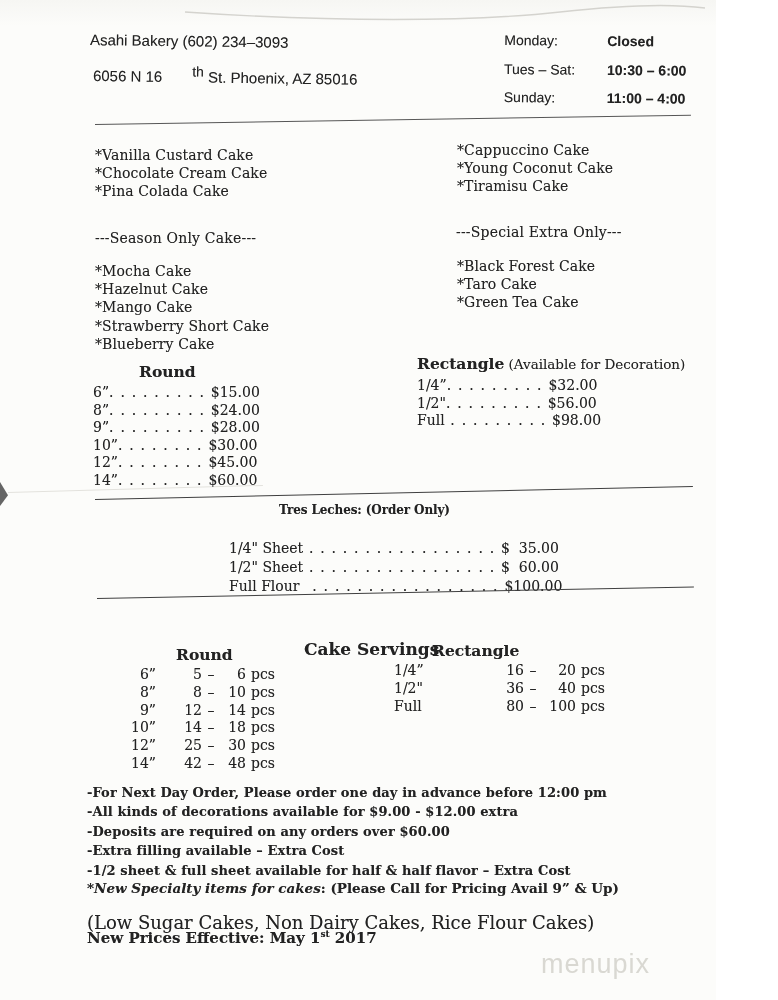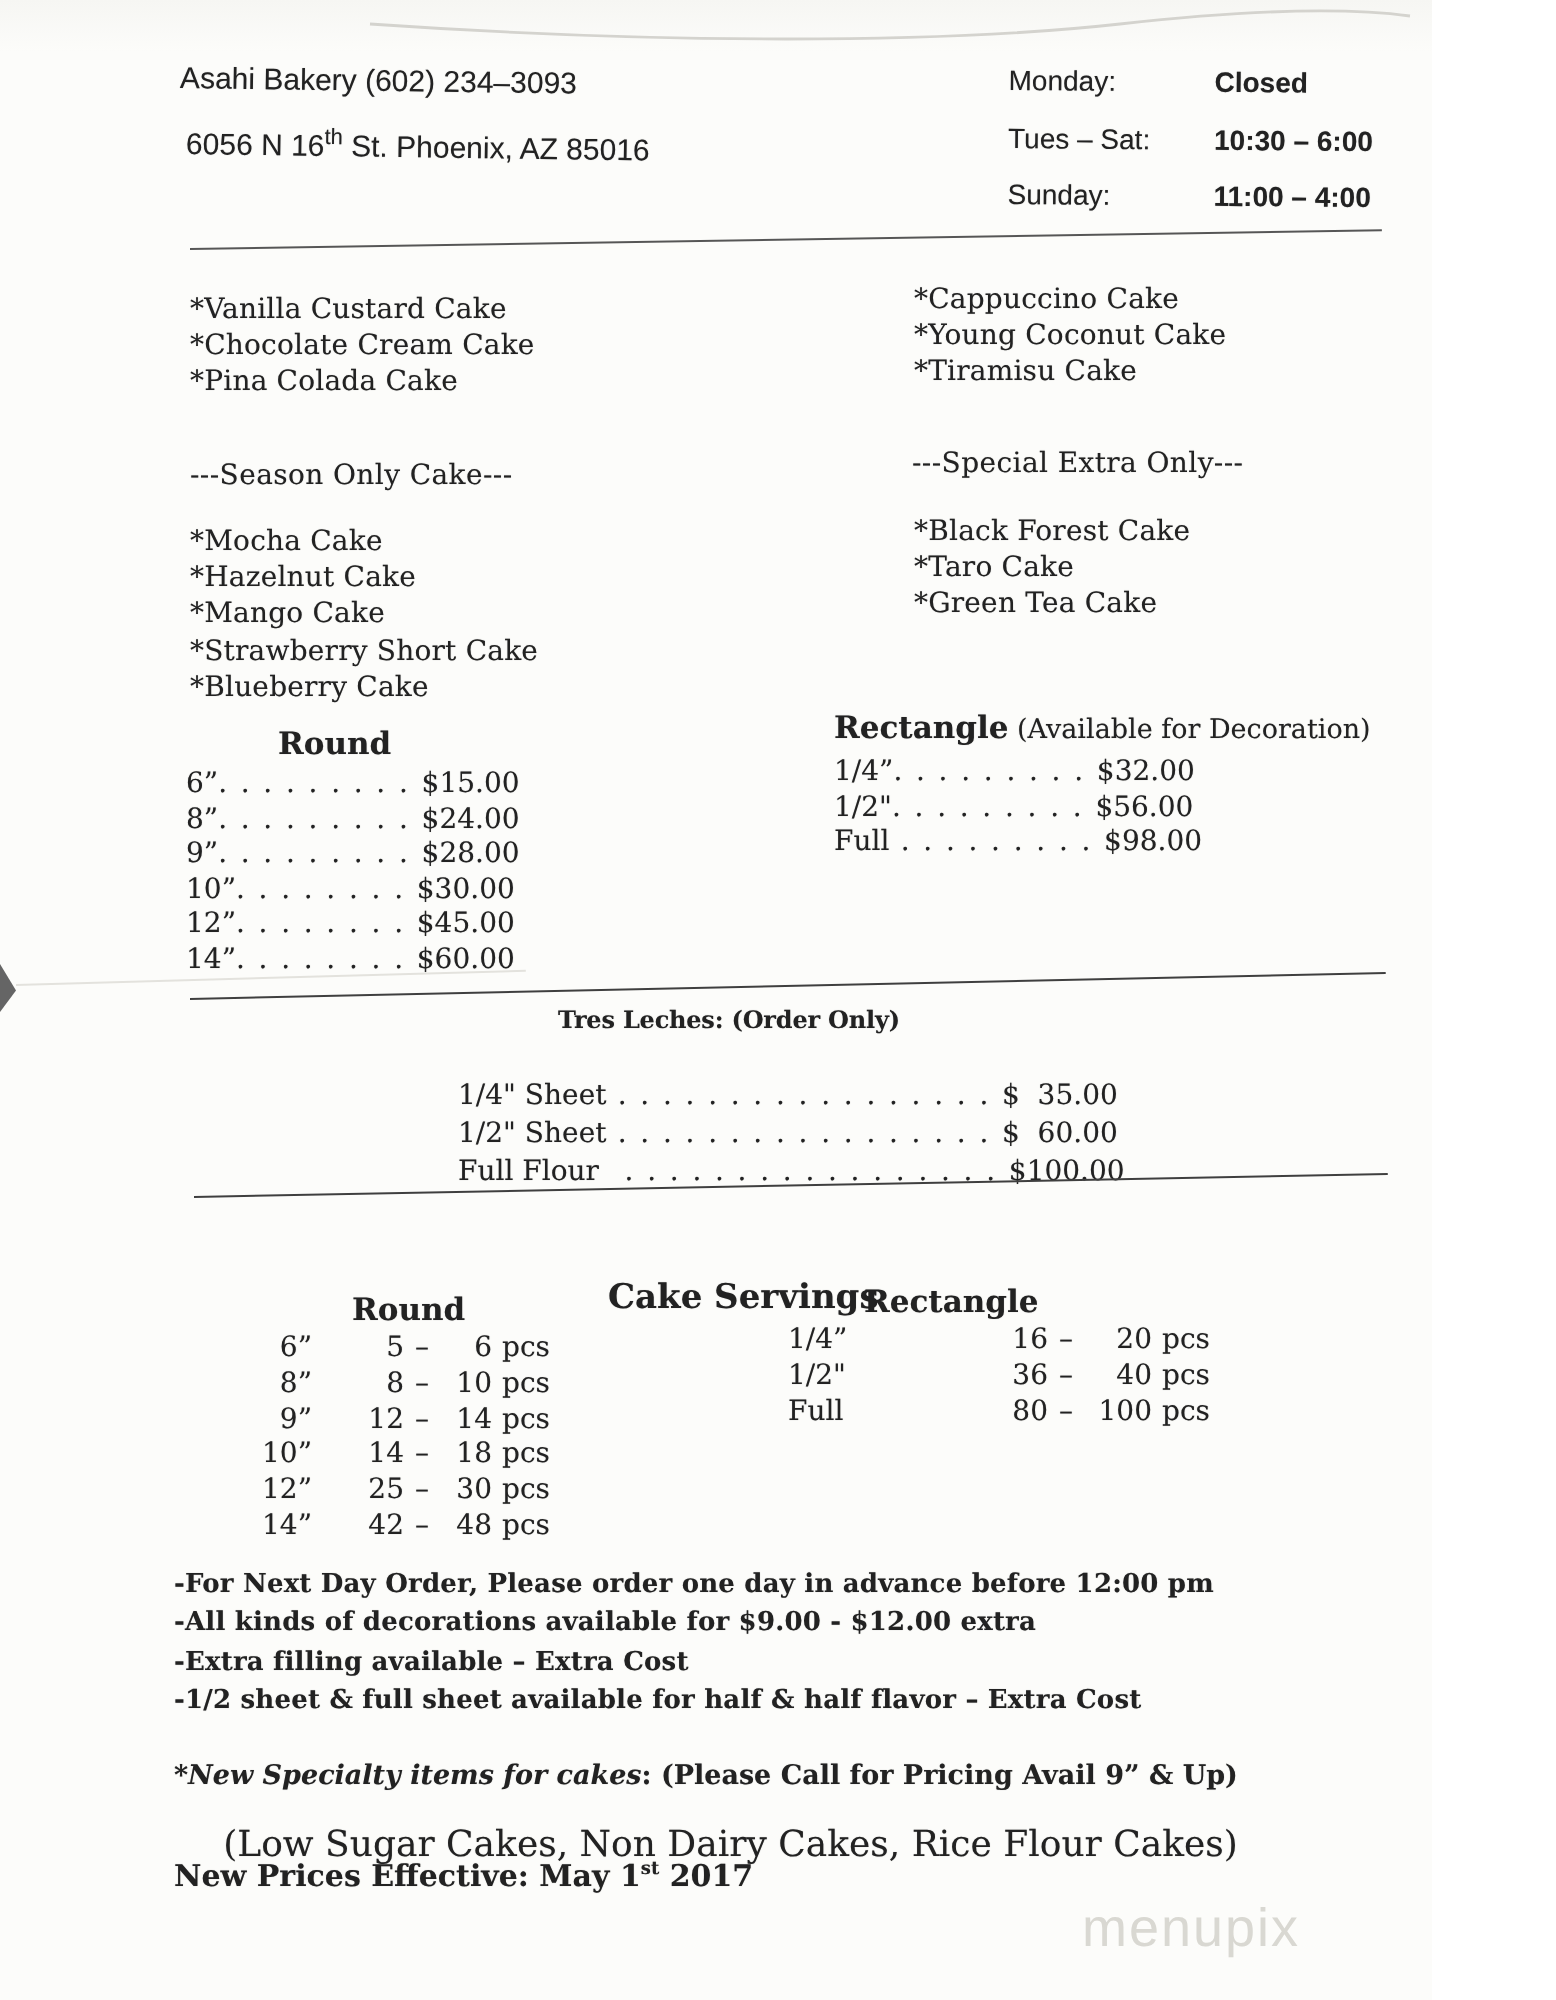--- a/index.html
+++ b/index.html
@@ -9,21 +9,21 @@
     font-family:"DejaVu Serif",serif;color:#222;
     text-shadow:0 0 .5px rgba(30,30,30,.35);
   }
   .abs{position:absolute;}
   .sans{font-family:"Liberation Sans",sans-serif;}
   .pre{white-space:pre;}
 
   
   .biz{left:90px;top:31px;font-size:15px;transform:rotate(.8deg);transform-origin:left center;}
   .addr{left:93px;top:62px;font-size:15px;transform:rotate(.8deg);transform-origin:left center;}
-  .addr sup{font-size:11px;}
+  .addr sup{font-size:14px;margin-left:30px;}
   .hours{left:504px;top:32px;font-size:14px;transform:rotate(.5deg);transform-origin:left center;}
   .hrow{height:28.5px;}
   .hday{display:inline-block;width:103px;}
   .htime{display:inline-block;font-weight:700;}
 
   
   .sep{position:absolute;transform-origin:left center;border-top:1.6px solid #3f3f3f;}
   .sep1{left:95px;top:124px;width:596px;transform:rotate(-.9deg);border-top-width:1.3px;border-top-color:#565656;}
   .sep2{left:95px;top:499px;width:598px;transform:rotate(-1.25deg);border-top-width:1.9px;}
   .sep3{left:97px;top:598px;width:597px;transform:rotate(-1.1deg);border-top-width:1.9px;}
@@ -67,21 +67,21 @@
   .sfrom{display:inline-block;width:22px;text-align:right;}
   .sdash{display:inline-block;width:18px;text-align:center;}
   .sto{display:inline-block;width:26px;text-align:right;margin-right:5px;}
   .ssz2{display:inline-block;width:44px;margin-right:60px;white-space:pre;}
   .rfrom{display:inline-block;width:26px;text-align:right;}
   .rto{display:inline-block;width:34px;text-align:right;margin-right:5px;}
 
   
   .notes{left:87px;top:783px;}
   .note{font-weight:700;font-size:13px;line-height:19.4px;letter-spacing:.1px;}
-  .spec{left:87px;top:880px;text-align:right;}
+  .spec{left:87px;top:880px;}
   .spec1{font-weight:700;font-size:13.5px;}
   .spec1 .it{font-style:italic;}
   .spec2{font-size:18px;margin-top:16px;}
   .eff{left:87px;top:929px;font-weight:700;font-size:15px;}
   .eff sup{font-size:9px;}
   .wm{left:541px;top:949px;font-family:"Liberation Sans",sans-serif;font-size:27px;color:#d9d8d2;letter-spacing:1px;text-shadow:none;font-weight:400;}
 
   
   .topedge{left:0;top:0;}
   .wedge{left:0;top:482px;width:8px;height:24px;background:#4a4a4a;clip-path:polygon(0 0,100% 55%,0 100%);opacity:.85;}
@@ -179,20 +179,21 @@
   <div class="abs svRect">
     <div class="svh r2">Rectangle</div>
     <div class="svrow"><span class="ssz2">1/4”</span><span class="rfrom">16</span><span class="sdash">–</span><span class="rto">20</span><span>pcs</span></div>
     <div class="svrow"><span class="ssz2">1/2"</span><span class="rfrom">36</span><span class="sdash">–</span><span class="rto">40</span><span>pcs</span></div>
     <div class="svrow"><span class="ssz2">Full</span><span class="rfrom">80</span><span class="sdash">–</span><span class="rto">100</span><span>pcs</span></div>
   </div>
 
   <div class="abs notes">
     <div class="note">-For Next Day Order, Please order one day in advance before 12:00 pm</div>
     <div class="note">-All kinds of decorations available for $9.00 - $12.00 extra</div>
+    <div class="note">-Deposits are required on any orders over $60.00</div>
     <div class="note">-Extra filling available – Extra Cost</div>
     <div class="note">-1/2 sheet &amp; full sheet available for half &amp; half flavor – Extra Cost</div>
   </div>
 
   <div class="abs spec">
     <div class="spec1"><span class="it">*New Specialty items for cakes</span><span>: (Please Call for Pricing Avail 9” &amp; Up)</span></div>
     <div class="spec2">(Low Sugar Cakes, Non Dairy Cakes, Rice Flour Cakes)</div>
   </div>
 
   <div class="abs wm">menupix</div>

